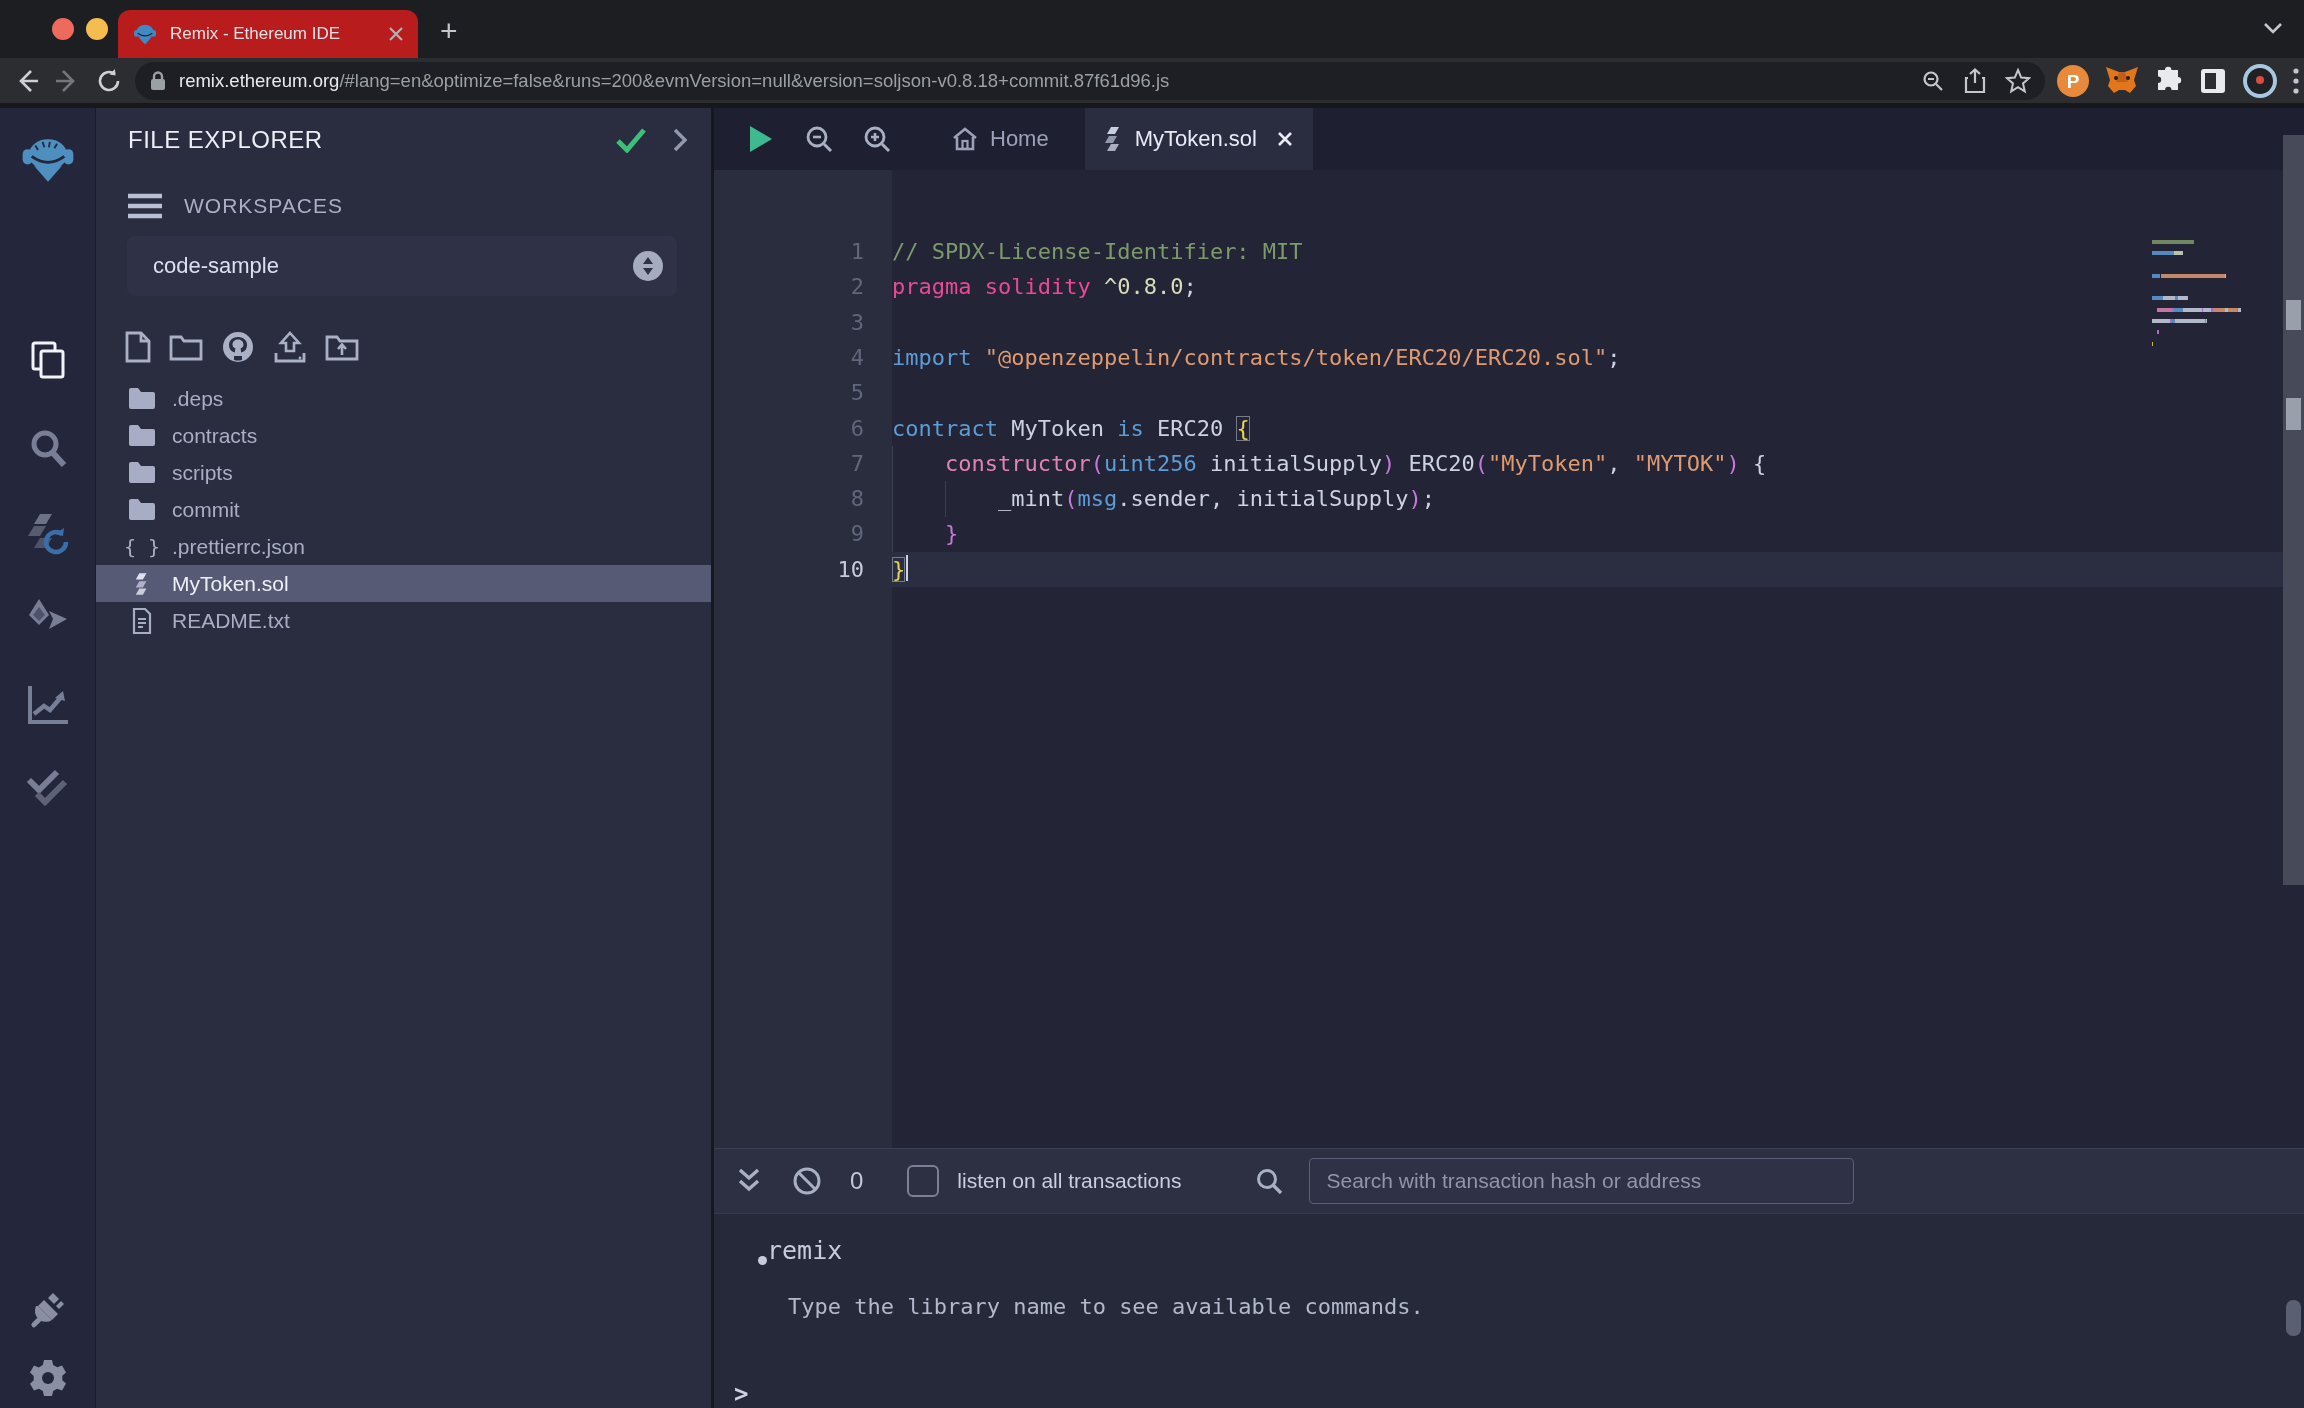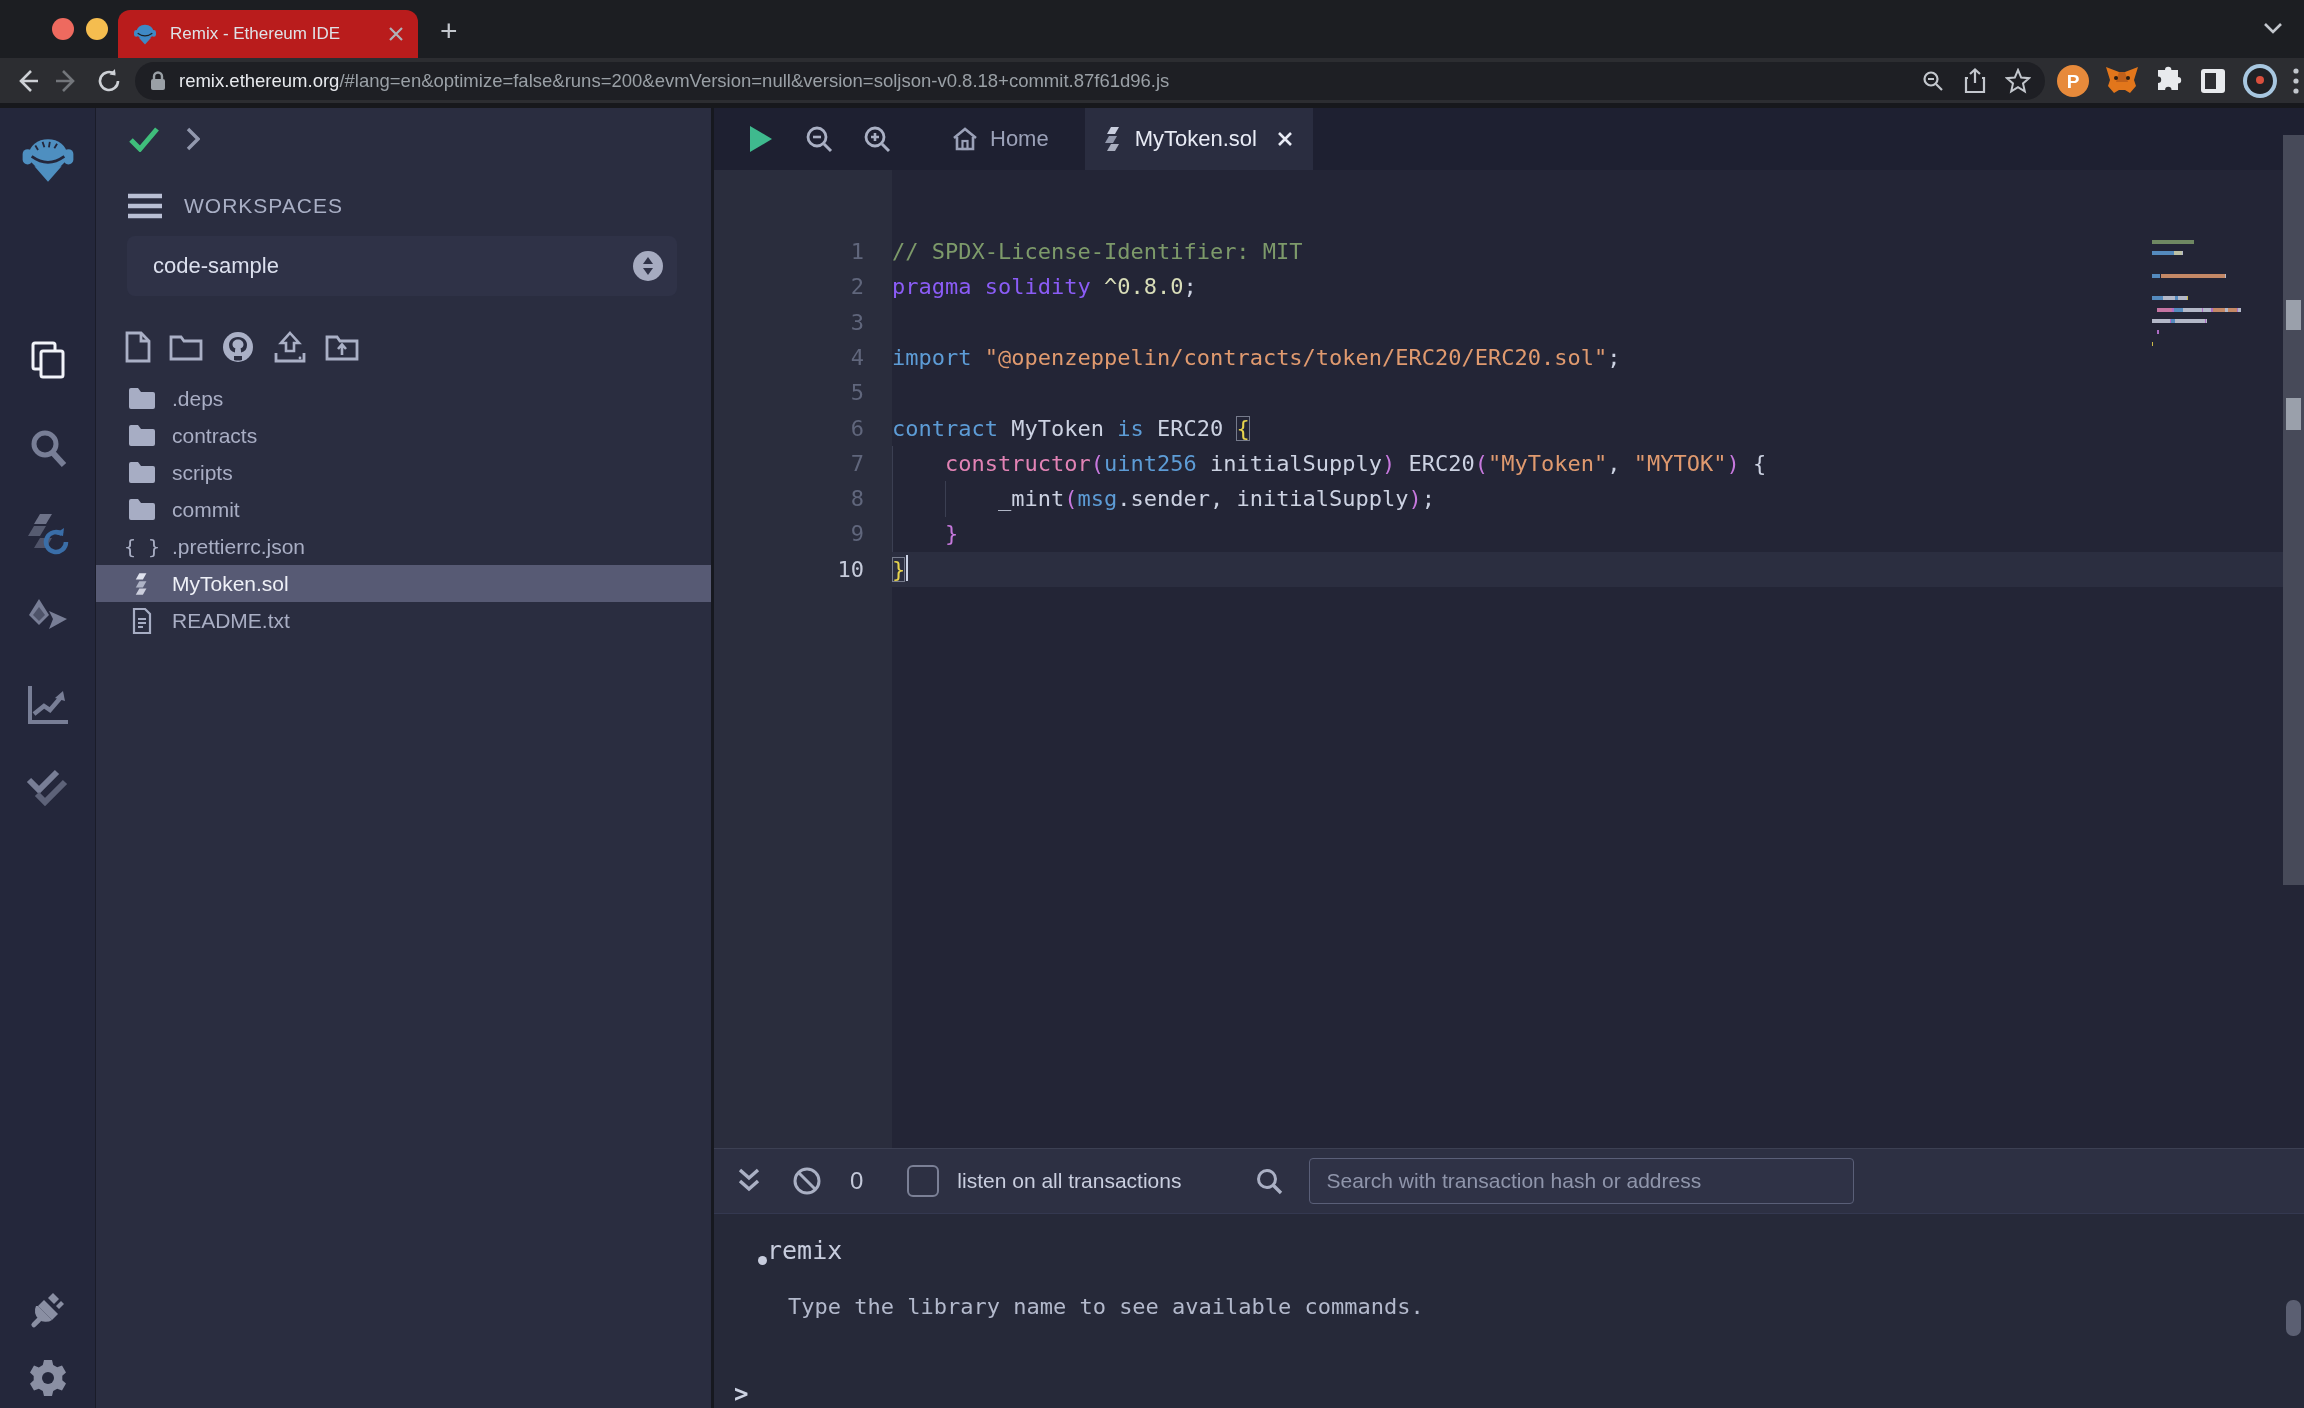--- a/index.html
+++ b/index.html
@@ -247,20 +247,21 @@
       <div class="ric" style="top:1230px">
         <svg width="42" height="42" viewBox="0 0 42 42">
             <path fill="#8a8fa3" d="M17 2 h8 l1.2 5 4 2.3 4.8-1.8 4 6.9-3.7 3.4 v4.4 l3.7 3.4 -4 6.9 -4.8-1.8 -4 2.3 L25 38 h-8 l-1.2-4.9 -4-2.3 -4.8 1.8 -4-6.9 3.7-3.4 v-4.4 L3 14.5 l4-6.9 4.8 1.8 4-2.3 Z" transform="translate(0 1)"></path>
             <circle cx="21" cy="21" r="6" fill="#24273b"></circle>
           </svg>
       </div>
     </div>
 
     <div class="panel">
       <div class="phead">
+        <span class="t">FILE EXPLORER</span>
         <svg width="32" height="26" viewBox="0 0 32 26" style="margin-right:26px">
             <path d="M3 14 L12 23 L29 3" stroke="#3fbe7b" stroke-width="5" fill="none"></path>
           </svg>
         <svg width="14" height="24" viewBox="0 0 14 24">
             <path d="M2 2 L12 12 L2 22" stroke="#9298ad" stroke-width="3.4" fill="none"></path>
           </svg>
       </div>
       <div class="wsrow">
         <svg width="34" height="26" viewBox="0 0 34 26">
             <path d="M0 3 H34 M0 13 H34 M0 23 H34" stroke="#b9bfd4" stroke-width="4.4"></path>
@@ -412,21 +413,21 @@
             <div class="lnum" style="top: 275.8px;">7</div>
             <div class="lnum" style="top: 311.1px;">8</div>
             <div class="lnum" style="top: 346.4px;">9</div>
             <div class="lnum cur" style="top: 381.7px;">10</div>
           </div>
         <div class="curline" id="curline" style="top: 381.7px;"></div>
         <div class="guide" style="left:178px;top:276px;height:106px"></div>
         <div class="guide" style="left:231px;top:311px;height:36px"></div>
         <div id="codelines">
             <div class="cline" style="top: 64px;"><span style="color: rgb(125, 154, 106);">// SPDX-License-Identifier: MIT</span></div>
-            <div class="cline" style="top: 99.3px;"><span style="color: #8b5cf6;">pragma solidity </span><span style="color: rgb(216, 221, 184);">^0.8.0</span><span style="color: rgb(204, 210, 226);">;</span></div>
+            <div class="cline" style="top: 99.3px;"><span style="color: #ec4899;">pragma solidity </span><span style="color: rgb(216, 221, 184);">^0.8.0</span><span style="color: rgb(204, 210, 226);">;</span></div>
             <div class="cline" style="top: 134.6px;"></div>
             <div class="cline" style="top: 169.9px;"><span style="color: rgb(93, 156, 214);">import</span><span style="color: rgb(204, 210, 226);"> </span><span style="color: rgb(224, 154, 111);">"@openzeppelin/contracts/token/ERC20/ERC20.sol"</span><span style="color: rgb(204, 210, 226);">;</span></div>
             <div class="cline" style="top: 205.2px;"></div>
             <div class="cline" style="top: 240.5px;"><span style="color: rgb(93, 156, 214);">contract</span><span style="color: rgb(204, 210, 226);"> MyToken </span><span style="color: rgb(93, 156, 214);">is</span><span style="color: rgb(204, 210, 226);"> ERC20 </span><span class="brk" style="color: rgb(232, 212, 77);">{</span></div>
             <div class="cline" style="top: 275.8px;"><span style="color: rgb(204, 210, 226);">    </span><span style="color: rgb(226, 131, 181);">constructor</span><span style="color: rgb(198, 120, 221);">(</span><span style="color: rgb(93, 156, 214);">uint256</span><span style="color: rgb(204, 210, 226);"> initialSupply</span><span style="color: rgb(198, 120, 221);">)</span><span style="color: rgb(204, 210, 226);"> ERC20</span><span style="color: rgb(198, 120, 221);">(</span><span style="color: rgb(224, 154, 111);">"MyToken"</span><span style="color: rgb(204, 210, 226);">, </span><span style="color: rgb(224, 154, 111);">"MYTOK"</span><span style="color: rgb(198, 120, 221);">)</span><span style="color: rgb(204, 210, 226);"> {</span></div>
             <div class="cline" style="top: 311.1px;"><span style="color: rgb(204, 210, 226);">        _mint</span><span style="color: rgb(198, 120, 221);">(</span><span style="color: rgb(93, 156, 214);">msg</span><span style="color: rgb(204, 210, 226);">.sender, initialSupply</span><span style="color: rgb(198, 120, 221);">)</span><span style="color: rgb(204, 210, 226);">;</span></div>
             <div class="cline" style="top: 346.4px;"><span style="color: rgb(204, 210, 226);">    </span><span style="color: rgb(198, 120, 221);">}</span></div>
             <div class="cline" style="top: 381.7px;"><span class="brk" style="color: rgb(232, 212, 77);">}</span><span class="cursor"></span></div>
           </div>
         <div class="minimap" id="minimap">

